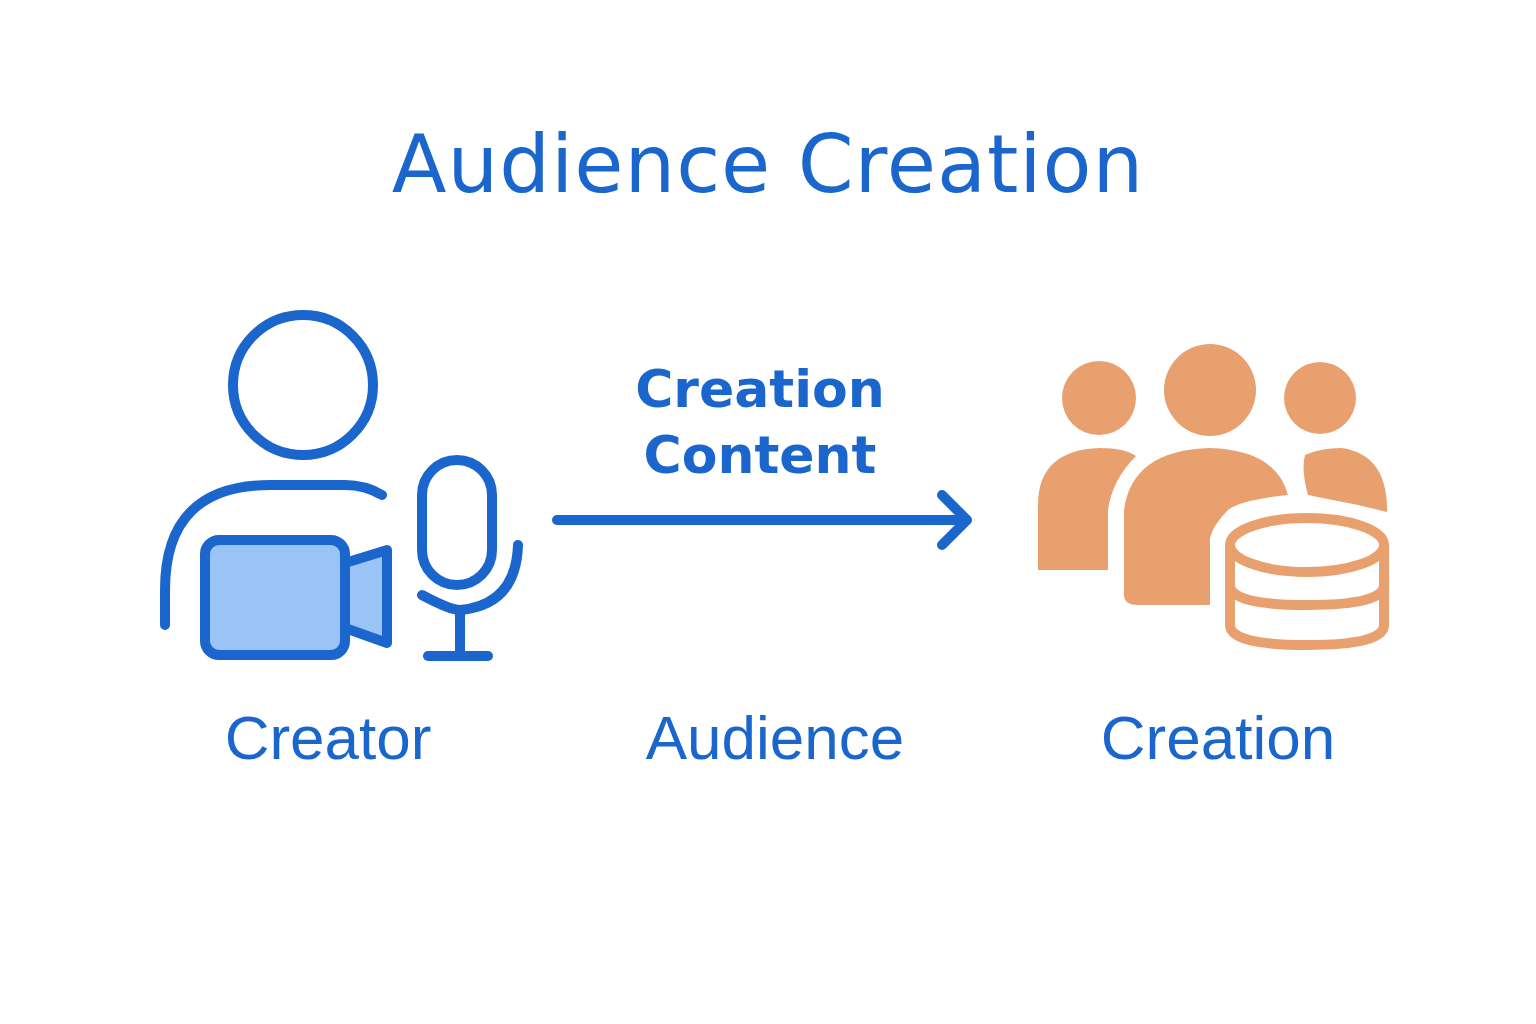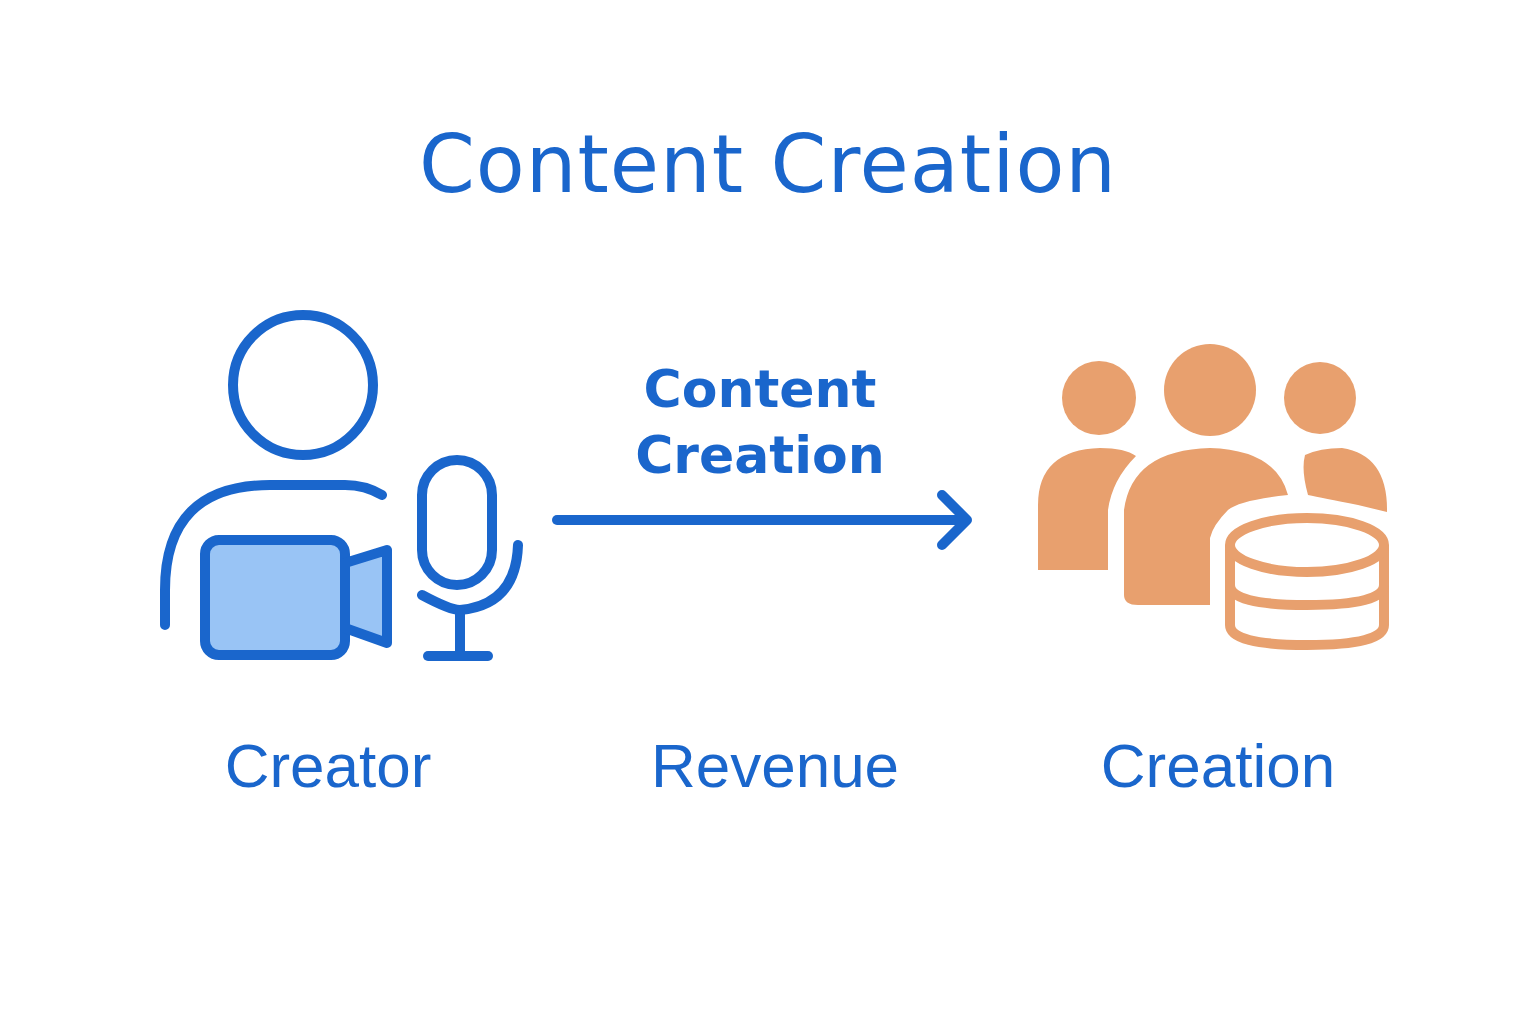--- a/index.html
+++ b/index.html
@@ -2,49 +2,49 @@
 <html><head>
 <meta charset="utf-8">
 <style>
   html, body { margin: 0; padding: 0; background: #ffffff; }
   body { width: 1536px; height: 1024px; position: relative; overflow: hidden;
          font-family: "DejaVu Sans", "Liberation Sans", sans-serif; }
   .title { position: absolute; left: 0; width: 1536px; top: 118px; text-align: center;
            font-size: 80px; color: #1a66cc; font-weight: 500; letter-spacing: 1px; }
   .icon { position: absolute; }
   .label { position: absolute; font-size: 62px; color: #1a66cc; text-align: center;
-           font-family: "Liberation Sans", sans-serif; margin-top: 28px; }
+           font-family: "Liberation Sans", sans-serif; }
   .flow-label { position: absolute; left: 560px; width: 400px; top: 356px; text-align: center;
                 font-size: 52px; line-height: 66px; color: #1a66cc; font-weight: bold; }
 </style>
 </head>
 <body>
 
-<div class="title">Content Creation</div>
+<div class="title">Audience Creation</div>
 
 <svg class="icon" style="left:150px;top:300px" width="400" height="380" viewBox="0 0 400 380">
   <g fill="none" stroke="#1a66cc" stroke-width="10" stroke-linecap="round" stroke-linejoin="round">
     <circle cx="153" cy="85" r="70"></circle>
     <path d="M15 325 L15 290 Q15 185 120 185 L195 185 Q215 185 232 195"></path>
   </g>
   <g>
     <rect x="55" y="240" width="140" height="115" rx="14" fill="#99c4f5" stroke="#1a66cc" stroke-width="10"></rect>
     <polygon points="195,263 237,250 237,343 195,328" fill="#99c4f5" stroke="#1a66cc" stroke-width="10" stroke-linejoin="round"></polygon>
   </g>
   <g fill="none" stroke="#1a66cc" stroke-width="10" stroke-linecap="round">
     <rect x="272" y="160" width="70" height="125" rx="35"></rect>
     <path d="M272 295 Q300 310 310 310 Q366 305 368 245"></path>
     <line x1="310" y1="310" x2="310" y2="355"></line>
     <line x1="278" y1="356" x2="338" y2="356"></line>
   </g>
 </svg>
 
 <div class="flow-label">
+  <div>Creation</div>
   <div>Content</div>
-  <div>Creation</div>
 </div>
 <svg class="icon" style="left:545px;top:485px" width="440" height="70" viewBox="0 0 440 70">
   <g fill="none" stroke="#1a66cc" stroke-width="10" stroke-linecap="round" stroke-linejoin="round">
     <line x1="12" y1="35" x2="420" y2="35"></line>
     <polyline points="397,10 422,35 397,60"></polyline>
   </g>
 </svg>
 
 <svg class="icon" style="left:1020px;top:330px" width="380" height="330" viewBox="0 0 380 330">
   <g fill="#e8a06e">
@@ -56,14 +56,14 @@
     <path d="M104 265 L104 180 Q112 120 190 118 Q256 120 268 165 Q220 170 208 180 Q193 195 190 208 L190 275 L118 275 Q104 275 104 265 Z"></path>
   </g>
   <g fill="#ffffff" stroke="#e8a06e" stroke-width="10">
     <path d="M210 215 L210 295 Q210 315 287 315 Q364 315 364 295 L364 215"></path>
     <path d="M210 255 Q210 275 287 275 Q364 275 364 255" fill="none"></path>
     <ellipse cx="287" cy="215" rx="77" ry="27"></ellipse>
   </g>
 </svg>
 
 <div class="label" style="left:178px;width:300px;top:702px">Creator</div>
-<div class="label" style="left:620px;width:310px;top:702px">Revenue</div>
+<div class="label" style="left:620px;width:310px;top:702px">Audience</div>
 <div class="label" style="left:1068px;width:300px;top:702px">Creation</div>
 
 </body></html>

